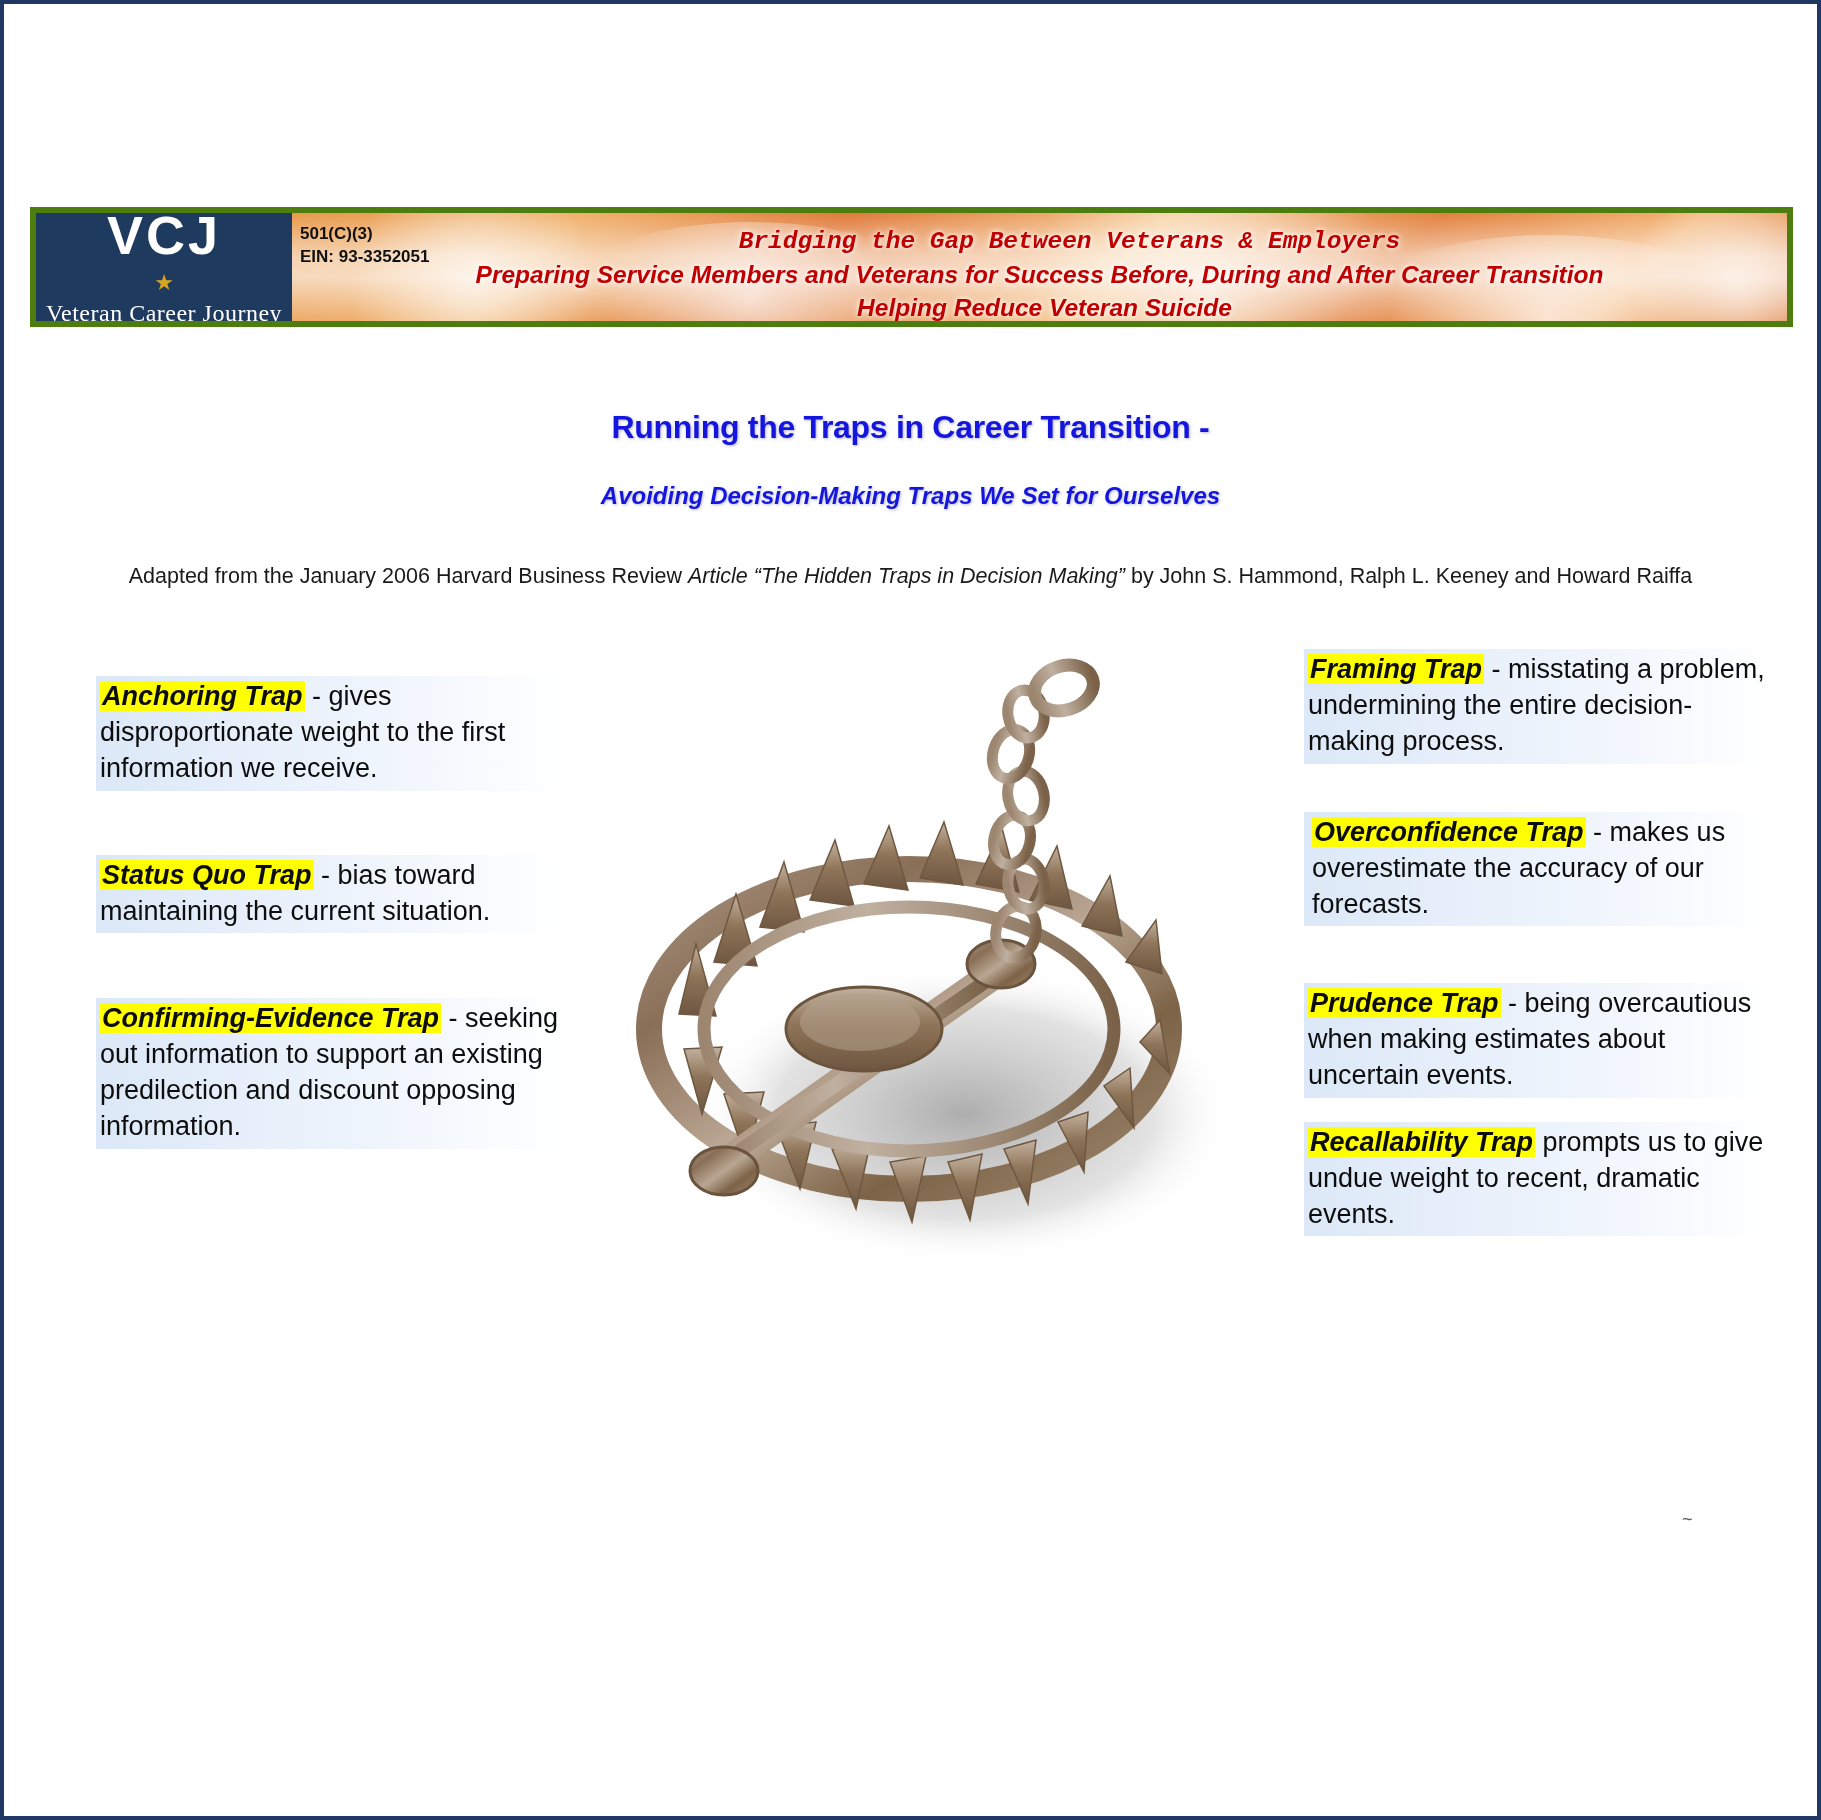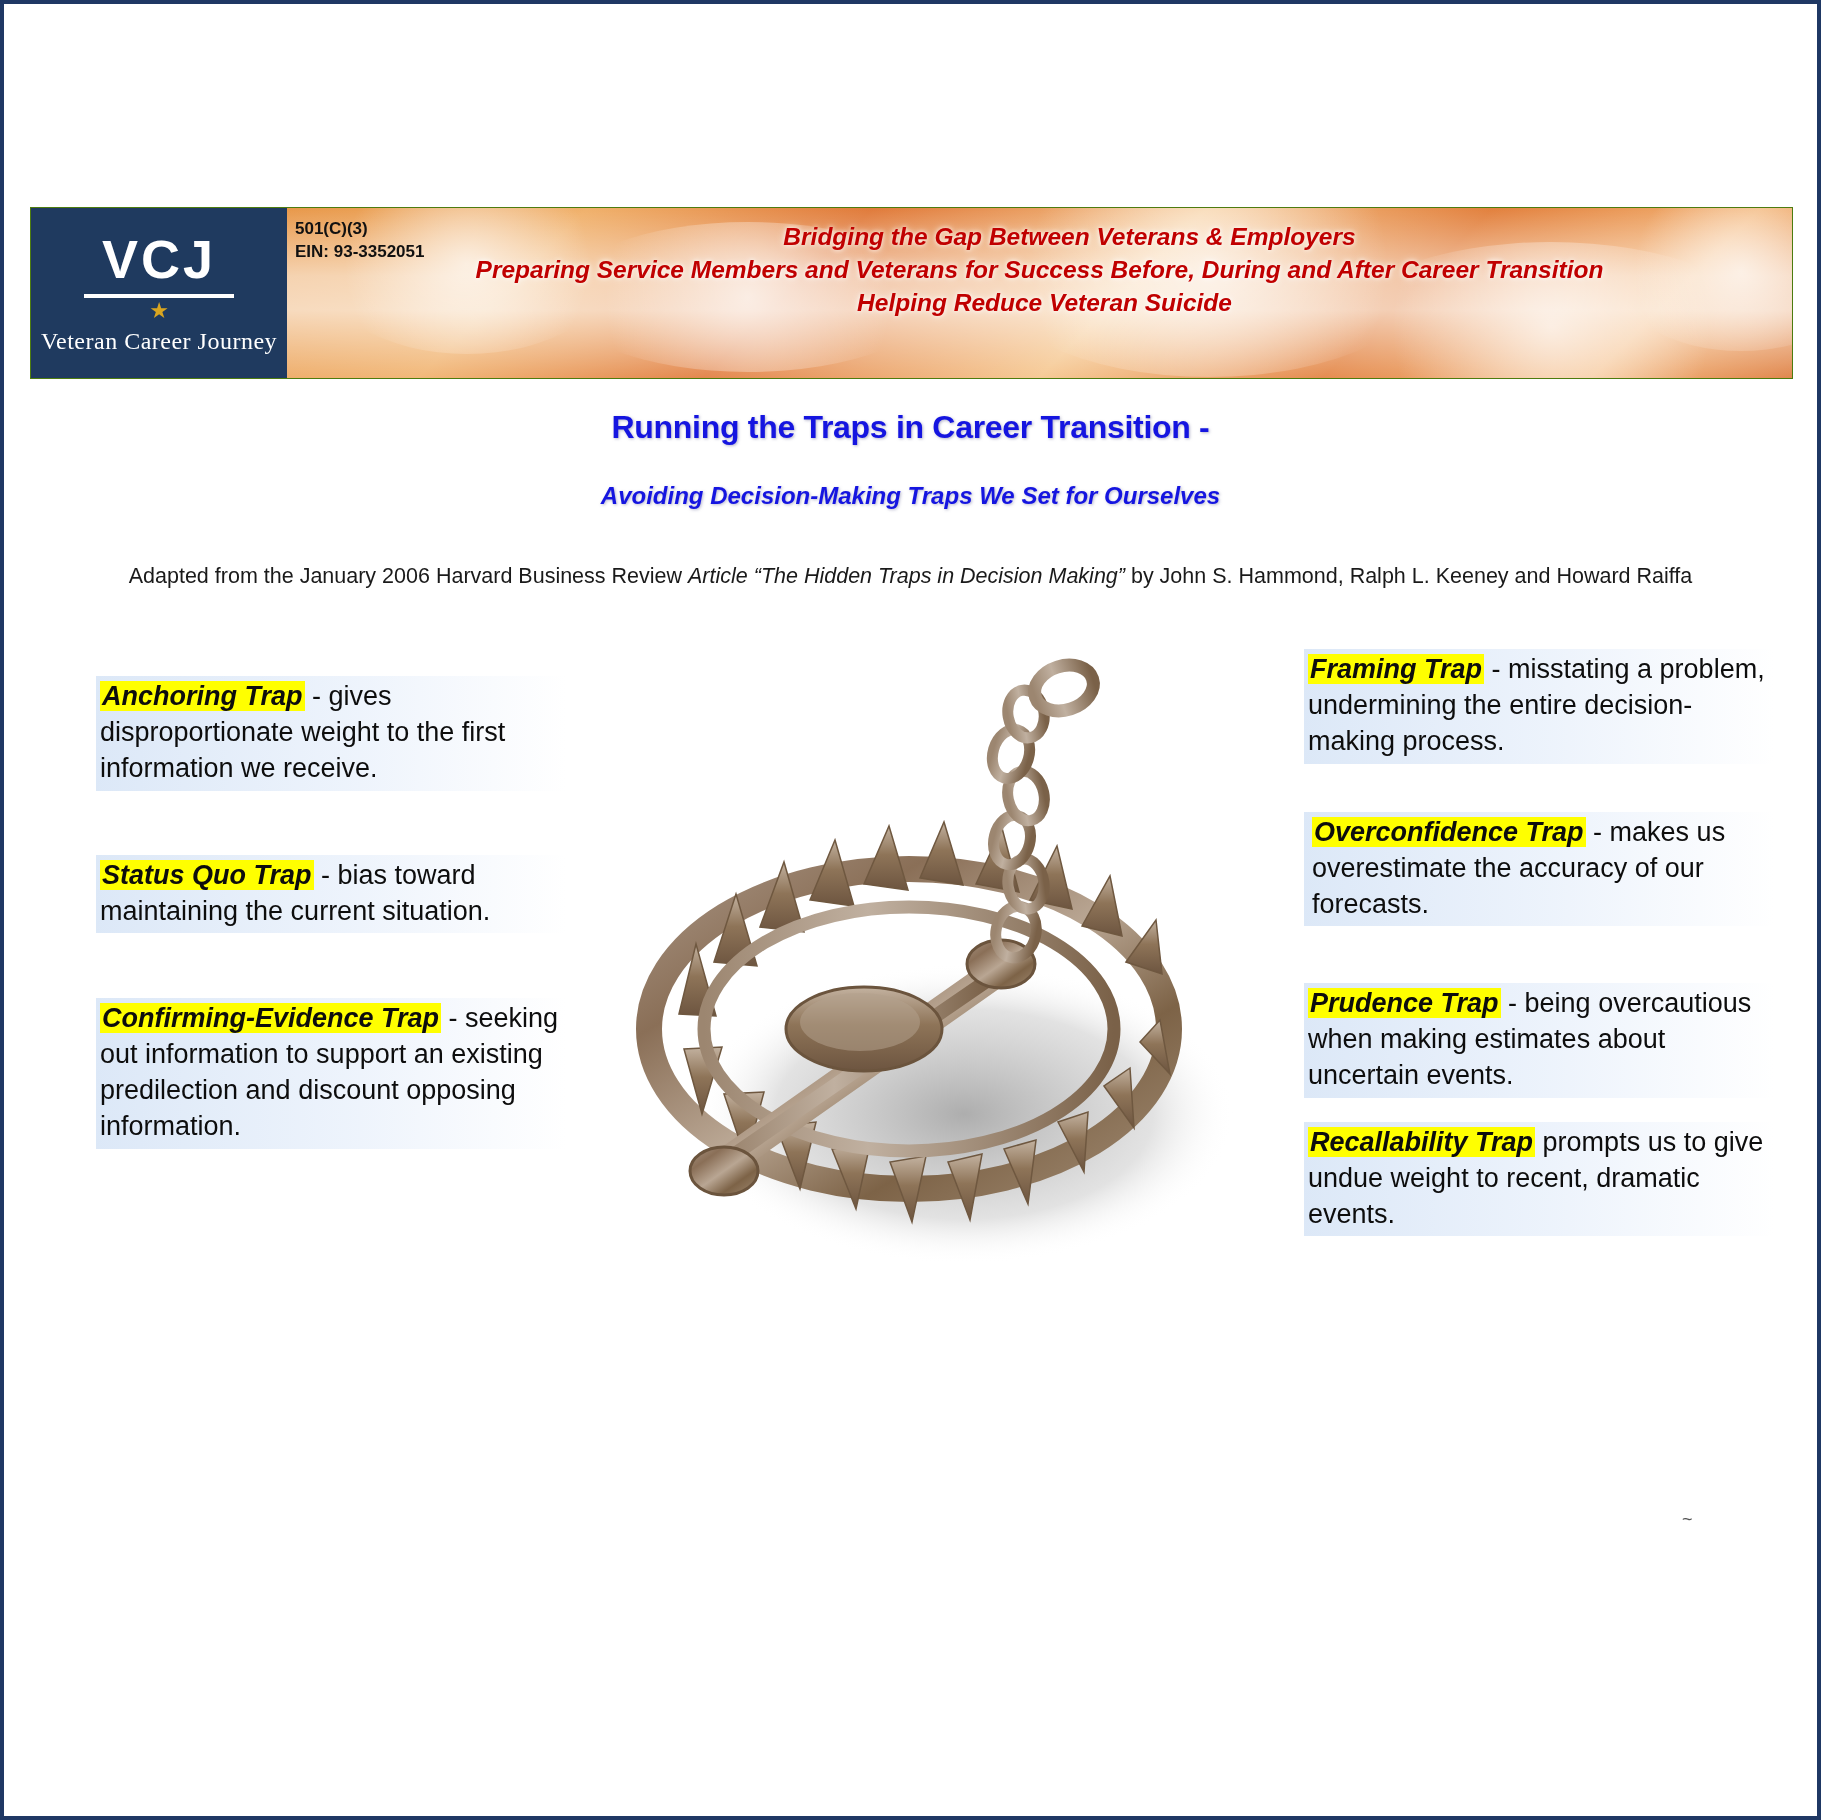--- a/index.html
+++ b/index.html
@@ -21,25 +21,25 @@
     box-sizing: border-box;
     border: 4px solid #1f3864;
   }
 
   
   .header {
     position: absolute;
     left: 26px;
     top: 203px;
     width: 1763px;
-    height: 172px;
+    height: 120px;
     box-sizing: border-box;
     display: flex;
     overflow: hidden;
-    border: 1px solid #4d7c0f;
+    border: 6px solid #4d7c0f;
   }
   .logo-box {
     width: 256px;
     height: 100%;
     background: #1f3a5f;
     position: relative;
     flex: 0 0 256px;
     display: flex;
     flex-direction: column;
     align-items: center;
@@ -107,21 +107,21 @@
     padding: 0 30px;
   }
   .tagline div {
     color: #c00000;
     font-weight: bold;
     font-style: italic;
     font-size: 24.5px;
     line-height: 1.35;
     text-shadow: 0 0 4px rgba(255,255,255,0.85), 0 0 8px rgba(255,255,255,0.7);
   }
-  .tagline .l1 { padding-left: 60px; }
+  .tagline .l1 { padding-left: 60px; font-family: Liberation Mono, monospace; }
   .tagline .l3 { padding-left: 10px; }
 
   
   .title {
     position: absolute;
     left: 0; right: 0;
     top: 405px;
     text-align: center;
     color: #1515e0;
     font-size: 32px;

